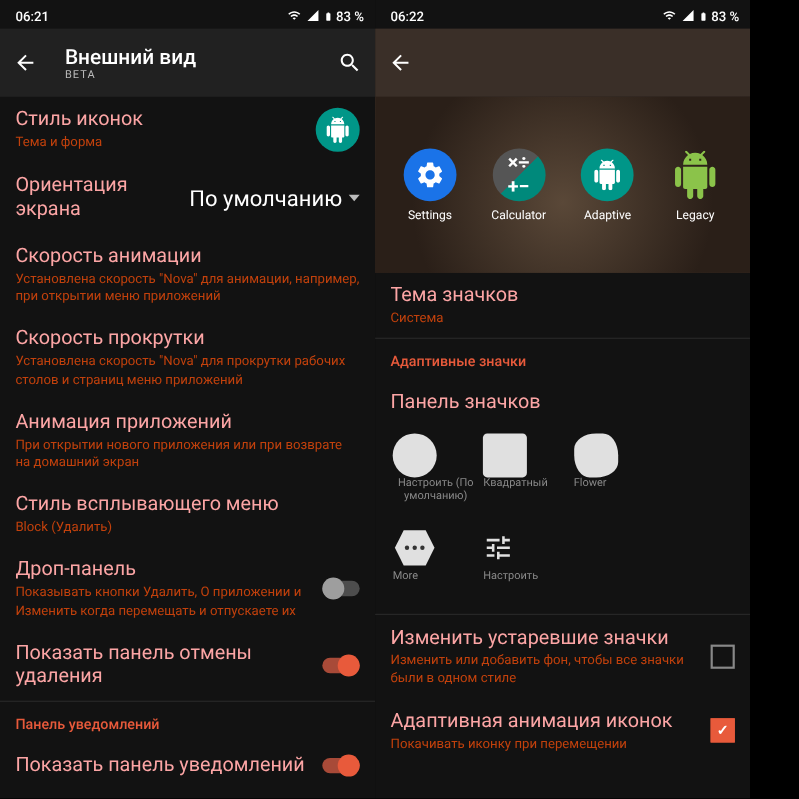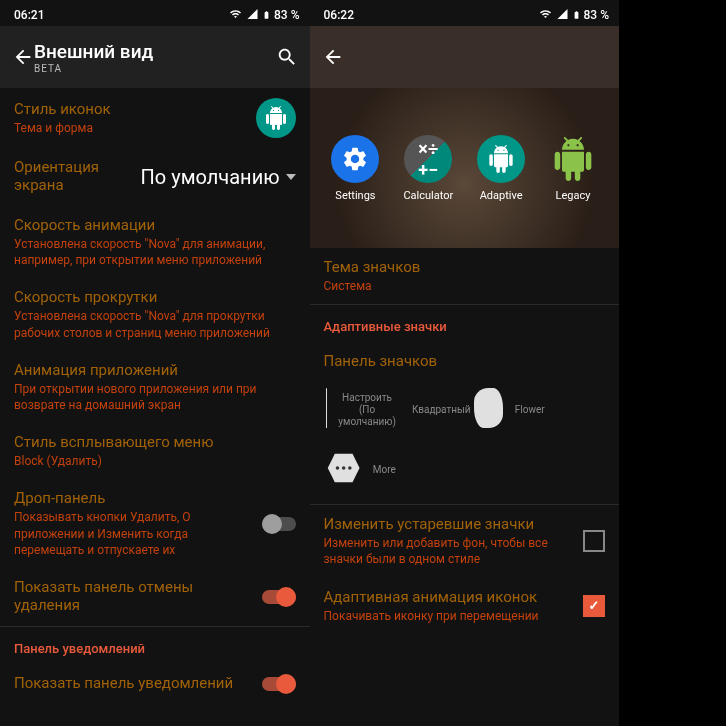--- a/index.html
+++ b/index.html
@@ -1,47 +1,47 @@
 <!DOCTYPE html>
 <html><head>
 <meta charset="utf-8">
 <style>
 html,body{margin:0;padding:0;background:#000;font-family:Roboto,Arial,sans-serif;color:#fff;-webkit-font-smoothing:antialiased}
-.container{display:flex;width:619px;height:726px;overflow:hidden}
+.container{display:flex;width:682px;height:726px;overflow:hidden}
 .pane{width:363px;height:726px;background:#121212;position:relative;overflow:hidden}
 .statusbar{display:flex;align-items:center;justify-content:space-between;padding:4px 10px 0 14px;font-size:12px;font-weight:500;height:22px}
 .status-icons{display:flex;gap:3px}
-.appbar{display:flex;align-items:center;padding:8px 12px;background:#212121;gap:0;height:46px}
+.appbar{display:flex;align-items:center;padding:8px 12px;background:#212121;gap:25px;height:46px}
 .appbar .title-block{flex:1}
 .appbar .title{font-size:19px;font-weight:500}
 .appbar .sub{font-size:10px;letter-spacing:1px;color:#bbb}
 .content{padding:0 0 0 0;height:calc(726px - 22px - 46px);overflow:hidden}
 .item{padding:10px 14px;display:flex;align-items:center}
 .item .txt{flex:1;min-width:0}
-.item .title{font-size:15px;color:#a16207;margin-bottom:2px}
+.item .title{font-size:18px;color:#fca5a5;margin-bottom:2px}
 .item .sub{font-size:12px;color:#c2410c;line-height:1.35}
 .section-header{font-size:13px;color:#e85a3b;font-weight:500;padding:14px 14px 8px}
 .icon-preview{width:40px;height:40px;border-radius:20px;background:#009688;display:flex;align-items:center;justify-content:center}
 .switch{width:34px;height:14px;border-radius:7px;background:#4d4d4d;position:relative;flex:0 0 auto;margin-left:12px}
 .switch::after{content:"";position:absolute;width:20px;height:20px;border-radius:10px;background:#9e9e9e;top:-3px;left:0}
 .switch.on{background:#a84a38}
 .switch.on::after{background:#e85a3b;left:14px}
 .dropdown{display:flex;align-items:center;gap:6px;font-size:20px;color:#fff}
 .arrow-down{border-left:5px solid transparent;border-right:5px solid transparent;border-top:6px solid #bbb}
 
 
 .appbar-r{display:flex;align-items:center;padding:8px 12px;background:#3a2f28;height:46px}
 .preview{height:160px;background:linear-gradient(160deg,#4a3a2e 0%,#2a1f18 50%,#3e2e24 100%);position:relative;display:flex;align-items:center;justify-content:space-around;padding:0 10px}
 .preview::before{content:"";position:absolute;inset:0;background:radial-gradient(circle at 50% 60%,#5a4838 0%,#2a1f18 70%)}
 .app-icon-wrap{display:flex;flex-direction:column;align-items:center;gap:6px;position:relative;z-index:1}
 .app-icon{width:48px;height:48px;border-radius:24px;display:flex;align-items:center;justify-content:center}
 .app-label{font-size:11px;color:#fff}
 .divider{height:1px;background:#2a2a2a;margin:0}
 .shape-grid{display:flex;flex-wrap:wrap;padding:6px 14px 0;gap:0}
-.shape-cell{width:25%;display:flex;flex-direction:row;align-items:flex-end;padding:10px 2px;gap:12px}
+.shape-cell{width:25%;display:flex;flex-direction:column;align-items:flex-start;padding:10px 2px;gap:0}
 .shape{width:40px;height:40px;background:#e0e0e0}
 .shape.circle{border-radius:20px}
 .shape.square{border-radius:4px}
 .shape.round{border-radius:12px}
 .shape.flower{border-radius:50% 35% 50% 35% / 35% 50% 35% 50%}
 .shape.hex{width:40px;height:40px;background:none}
 .shape-label{font-size:10px;color:#888;text-align:center;line-height:1.2;min-height:24px}
 .checkbox{width:18px;height:18px;border:2px solid #888;flex:0 0 auto;margin-left:12px}
 .checkbox.checked{background:#e85a3b;border-color:#e85a3b;display:flex;align-items:center;justify-content:center}
 .checkbox.checked::after{content:"✓";font-size:13px;font-weight:bold;color:#fff}
@@ -230,20 +230,26 @@
     </div>
     <div class="shape-cell">
       <svg class="shape hex" viewBox="0 0 40 40">
             <polygon points="10,4 30,4 38,20 30,36 10,36 2,20" fill="#e0e0e0"></polygon>
             <circle cx="13" cy="20" r="2" fill="#333"></circle>
             <circle cx="20" cy="20" r="2" fill="#333"></circle>
             <circle cx="27" cy="20" r="2" fill="#333"></circle>
           </svg>
       <div class="shape-label">More</div>
     </div>
+    <div class="shape-cell">
+      <svg width="28" height="40" viewBox="0 0 24 24" fill="#e0e0e0">
+            <path d="M3 17v2h6v-2H3zM3 5v2h10V5H3zm10 16v-2h8v-2h-8v-2h-2v6h2zM7 9v2H3v2h4v2h2V9H7zm14 4v-2H11v2h10zm-6-4h2V7h4V5h-4V3h-2v6z"></path>
+          </svg>
+      <div class="shape-label">Настроить</div>
+    </div>
   </div>
   <div class="divider" style="margin-top:6px"></div>
   <div class="item">
     <div class="txt">
       <div class="title">Изменить устаревшие значки</div>
       <div class="sub">Изменить или добавить фон, чтобы все значки были в одном стиле</div>
     </div>
     <div class="checkbox"></div>
   </div>
   <div class="item">

